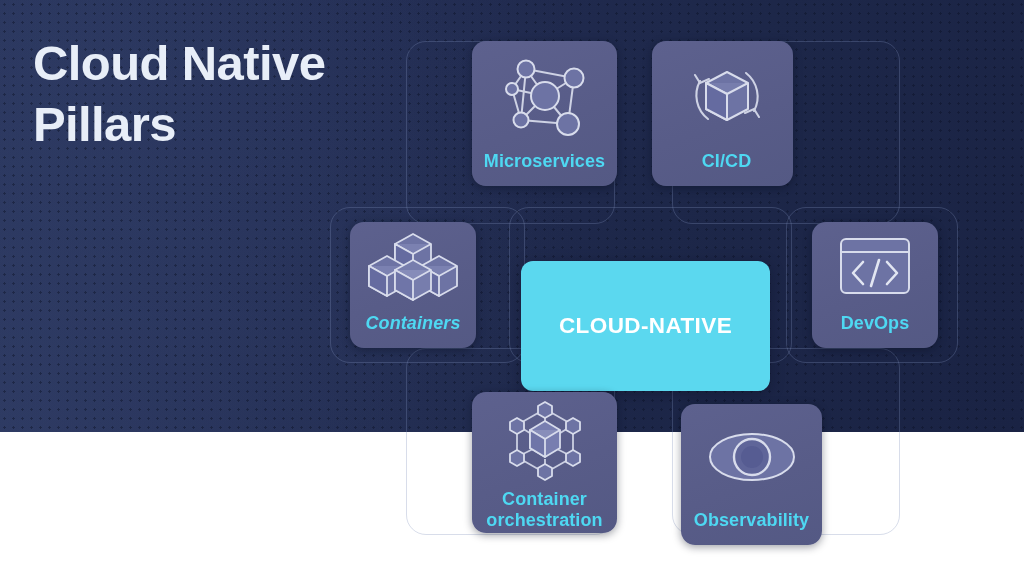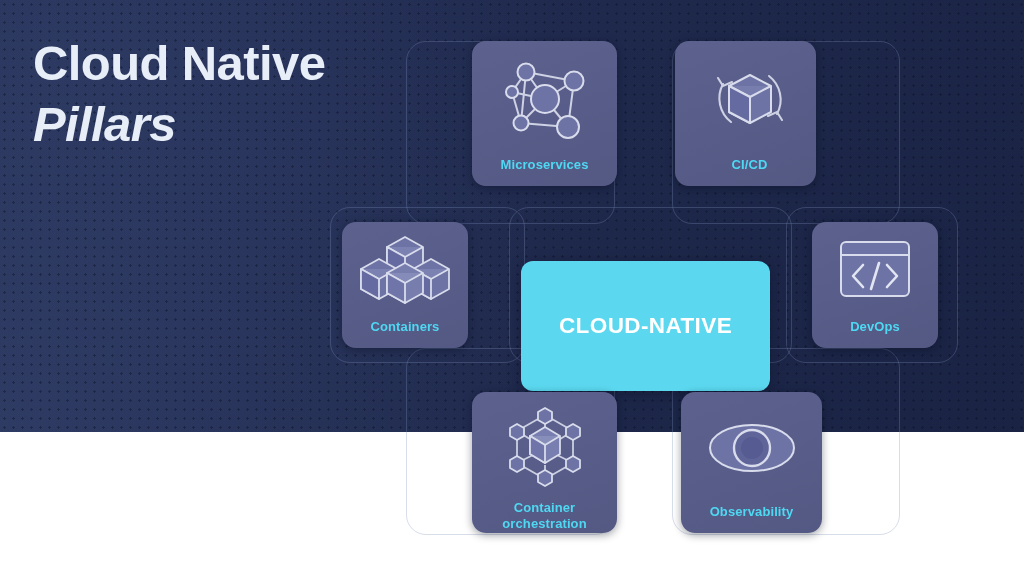--- a/index.html
+++ b/index.html
@@ -20,40 +20,40 @@
     background-size: 9px 9px;
     pointer-events:none;
   }
 
   
   #title {
     position:absolute; left:33px; top:33px; width:420px;
     font-size:49px; line-height:1.24; font-weight:bold;
     letter-spacing:-0.6px; color:#e8eef8;
   }
-  #title .l2 { display:block;font-style:italic; }
+  #title .l2 { display:block; }
 
   
   .frame {
     position:absolute; border:1.3px solid rgba(126,142,186,0.30);
     border-radius:20px; pointer-events:none;
   }
 
   
   .card {
     position:absolute;
     background:linear-gradient(160deg,#5d618e 0%,#585c88 55%,#545984 100%);
     border-radius:14px;
     box-shadow:0 2px 9px rgba(8,12,28,0.40);
     display:flex; flex-direction:column;
     align-items:center; justify-content:flex-start;
   }
   .card .icon { flex:1 1 auto; display:flex; align-items:center; justify-content:center; width:100%; }
   .card .lbl {
-    font-size:13px; font-weight:bold; color:#4ed8f2;
+    font-size:18px; font-weight:bold; color:#4ed8f2;
     text-align:center; line-height:1.18; padding:0 6px 14px;
     letter-spacing:0.1px;
   }
   .card .lbl.two { padding-bottom:2px; }
 
   
   #hub-frame {
     position:absolute; left:509px; top:207px; width:283px; height:156px;
     border:1.3px solid rgba(126,142,186,0.30); border-radius:20px;
   }
@@ -109,41 +109,41 @@
           <circle cx="76" cy="24" r="9.5"></circle>
           <circle cx="70" cy="70" r="11"></circle>
           <circle cx="23" cy="66" r="7.5"></circle>
           <circle cx="14" cy="35" r="6"></circle>
         </g>
       </svg>
     </div>
     <div class="lbl">Microservices</div>
   </div>
 
-  <div class="card" style="left:675px; top:41px; width:141px; height:145px;padding-left:8px;">
+  <div class="card" style="left:652px; top:41px; width:141px; height:145px;padding-left:8px;">
     <div class="icon">
       <svg width="90" height="86" viewBox="0 0 90 86">
         <g stroke="#d8dcec" stroke-width="2.1" fill="none" stroke-linecap="round" opacity="0.92">
           <path d="M18 28 A30 30 0 0 0 26 66"></path>
           <path d="M72 58 A30 30 0 0 0 64 20"></path>
           <path d="M13 22 L18 30 L27 26"></path>
           <path d="M77 64 L72 56 L63 60"></path>
         </g>
         <g stroke="#d8dcec" stroke-width="2" stroke-linejoin="round">
           <path d="M45 19 L66 30 L66 56 L45 67 L24 56 L24 30 Z" fill="#6d73a4"></path>
           <path d="M24 30 L45 41 L66 30" fill="#777dad"></path>
           <path d="M45 41 L45 67" fill="none"></path>
           <path d="M24 30 L45 41 L45 67 L24 56 Z" fill="#656ba0"></path>
         </g>
       </svg>
     </div>
     <div class="lbl">CI/CD</div>
   </div>
 
-  <div class="card" style="left:342px; top:222px; width:126px; height:126px;">
+  <div class="card" style="left:350px; top:222px; width:126px; height:126px;font-style:italic;">
     <div class="icon">
       <svg width="92" height="74" viewBox="0 0 92 74">
         <g stroke="#d8dcec" stroke-width="1.8" stroke-linejoin="round">
 
           <path d="M46 4 L64 14 L64 34 L46 44 L28 34 L28 14 Z" fill="#6d73a4"></path>
           <path d="M28 14 L46 24 L64 14" fill="#7b81b1"></path>
           <path d="M28 14 L46 24 L46 44 L28 34 Z" fill="#656ba0"></path>
 
           <path d="M20 26 L38 36 L38 56 L20 66 L2 56 L2 36 Z" fill="#6d73a4"></path>
           <path d="M2 36 L20 46 L38 36" fill="#7b81b1"></path>
@@ -200,21 +200,21 @@
           <path d="M28 31 L43 40 L43 58 L28 49 Z" fill="#6f75a8"></path>
         </g>
       </svg>
     </div>
     <div class="lbl two">
       <span>Container</span><br>
       <span>orchestration</span>
     </div>
   </div>
 
-  <div class="card" style="left:681px; top:392px; width:141px; height:141px;">
+  <div class="card" style="left:681px; top:404px; width:141px; height:141px;">
     <div class="icon">
       <svg width="92" height="60" viewBox="0 0 92 60">
         <ellipse cx="46" cy="30" rx="42" ry="23" fill="#6d73a4" stroke="#d8dcec" stroke-width="2"></ellipse>
         <circle cx="46" cy="30" r="18" fill="#5f6599" stroke="#d8dcec" stroke-width="2.4"></circle>
         <circle cx="46" cy="30" r="11" fill="#565c92"></circle>
       </svg>
     </div>
     <div class="lbl">Observability</div>
   </div>
 

